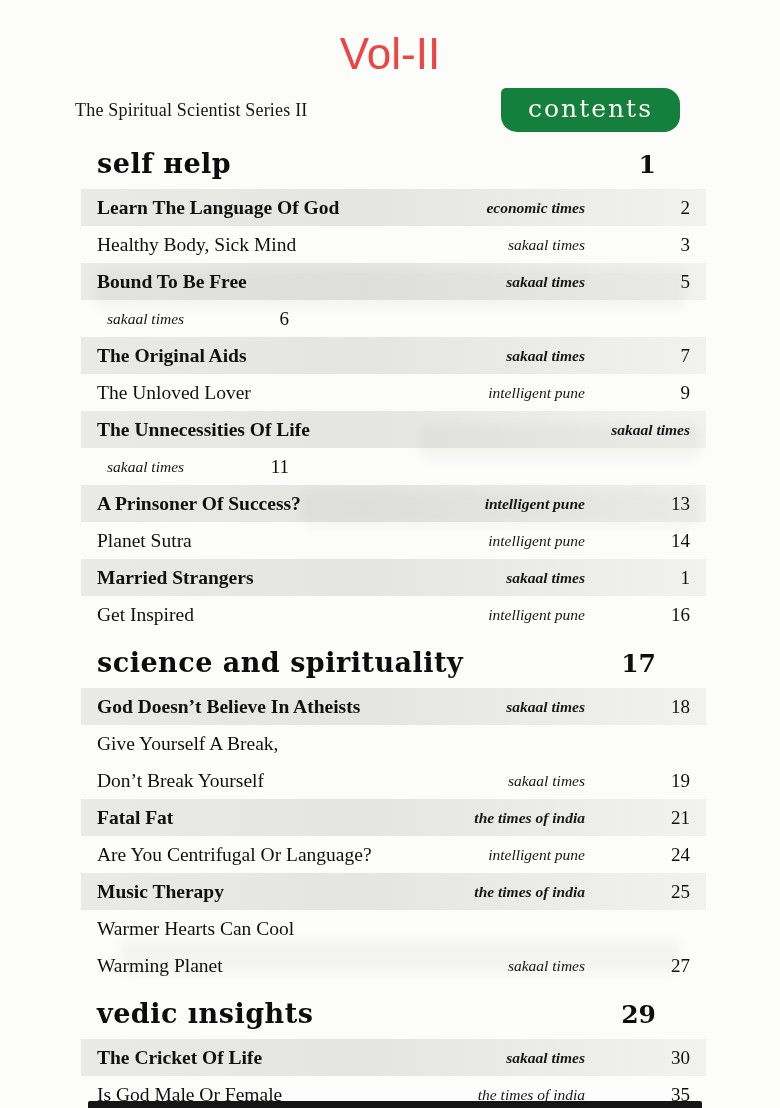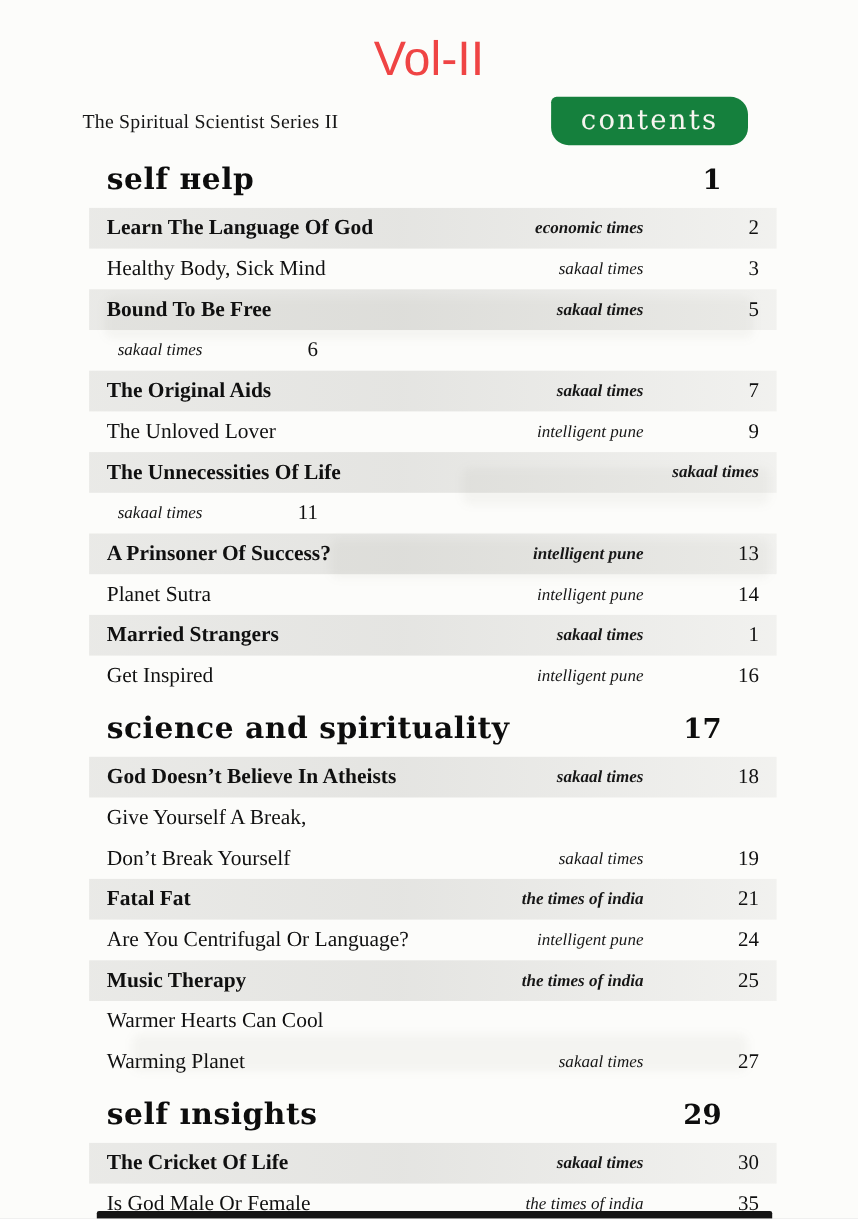--- a/index.html
+++ b/index.html
@@ -234,21 +234,21 @@
           <div class="entry-title">
             <div>Warmer Hearts Can Cool</div>
             <div>Warming Planet</div>
           </div>
           <div class="entry-source">sakaal times</div>
           <div class="entry-page">27</div>
         </div>
       </div>
       <div class="section">
         <div class="section-header">
-          <div class="section-title-wrap"><span class="section-title">self ınsights</span></div>
+          <div class="section-title-wrap"><span class="section-title">vedic ınsights</span></div>
           <div class="section-page">29</div>
         </div>
         <div class="entry bold shaded">
           <div class="entry-title">The Cricket Of Life</div>
           <div class="entry-source">sakaal times</div>
           <div class="entry-page">30</div>
         </div>
         <div class="entry">
           <div class="entry-title">Is God Male Or Female</div>
           <div class="entry-source">the times of india</div>

